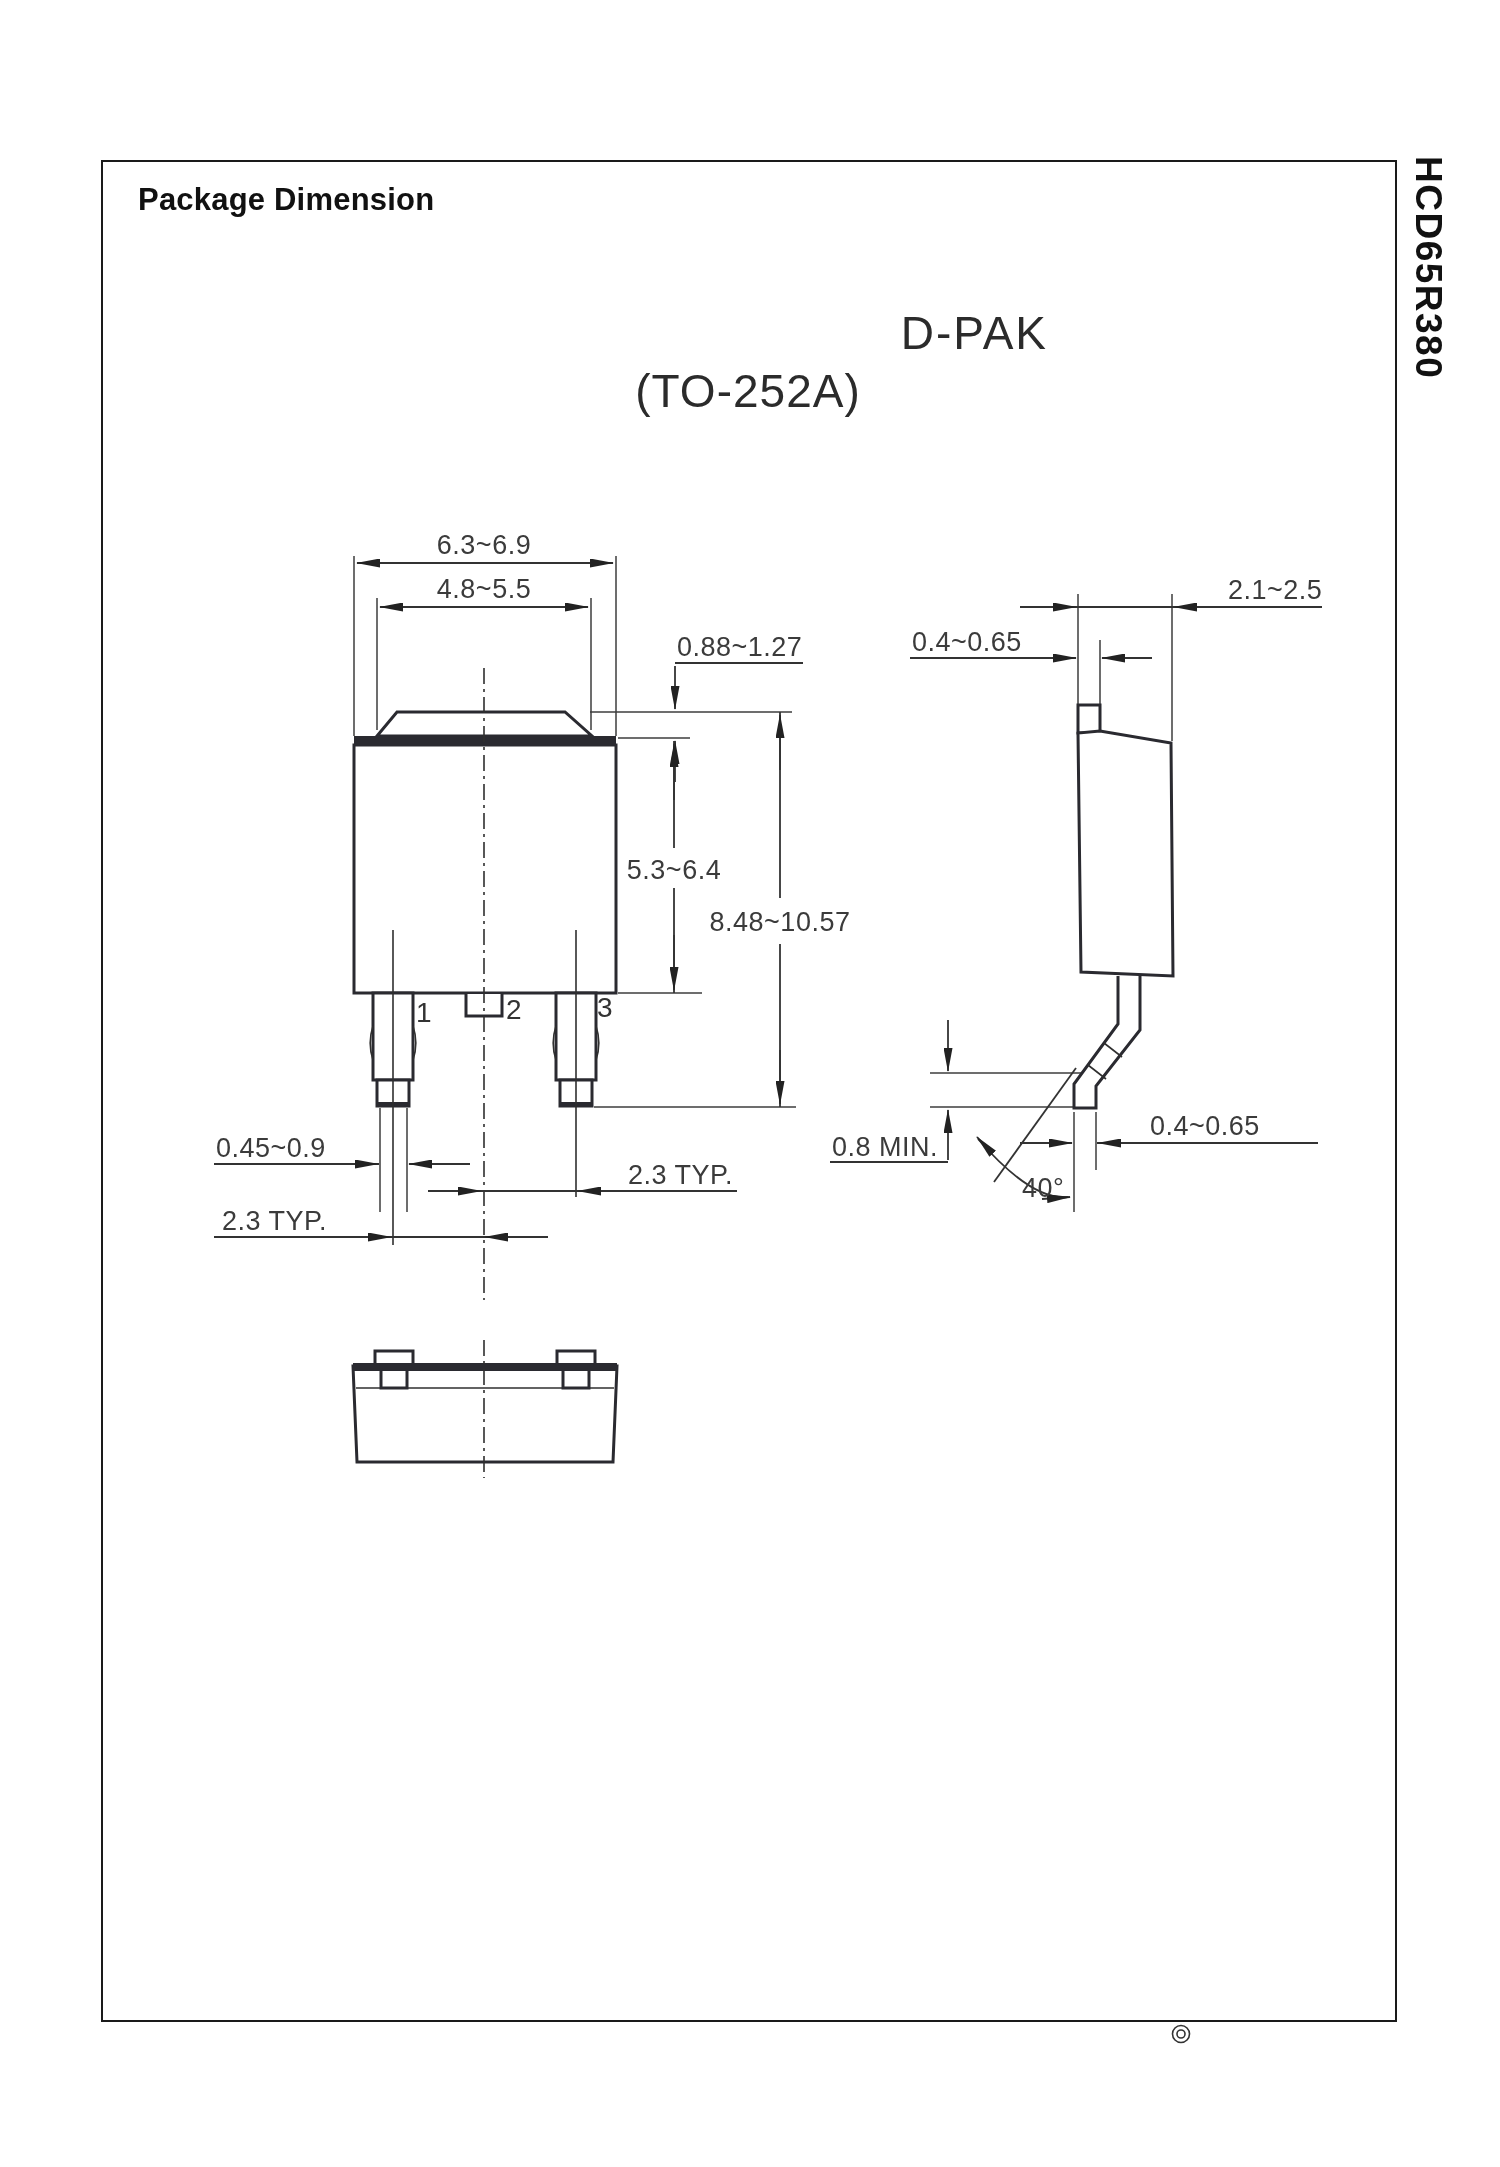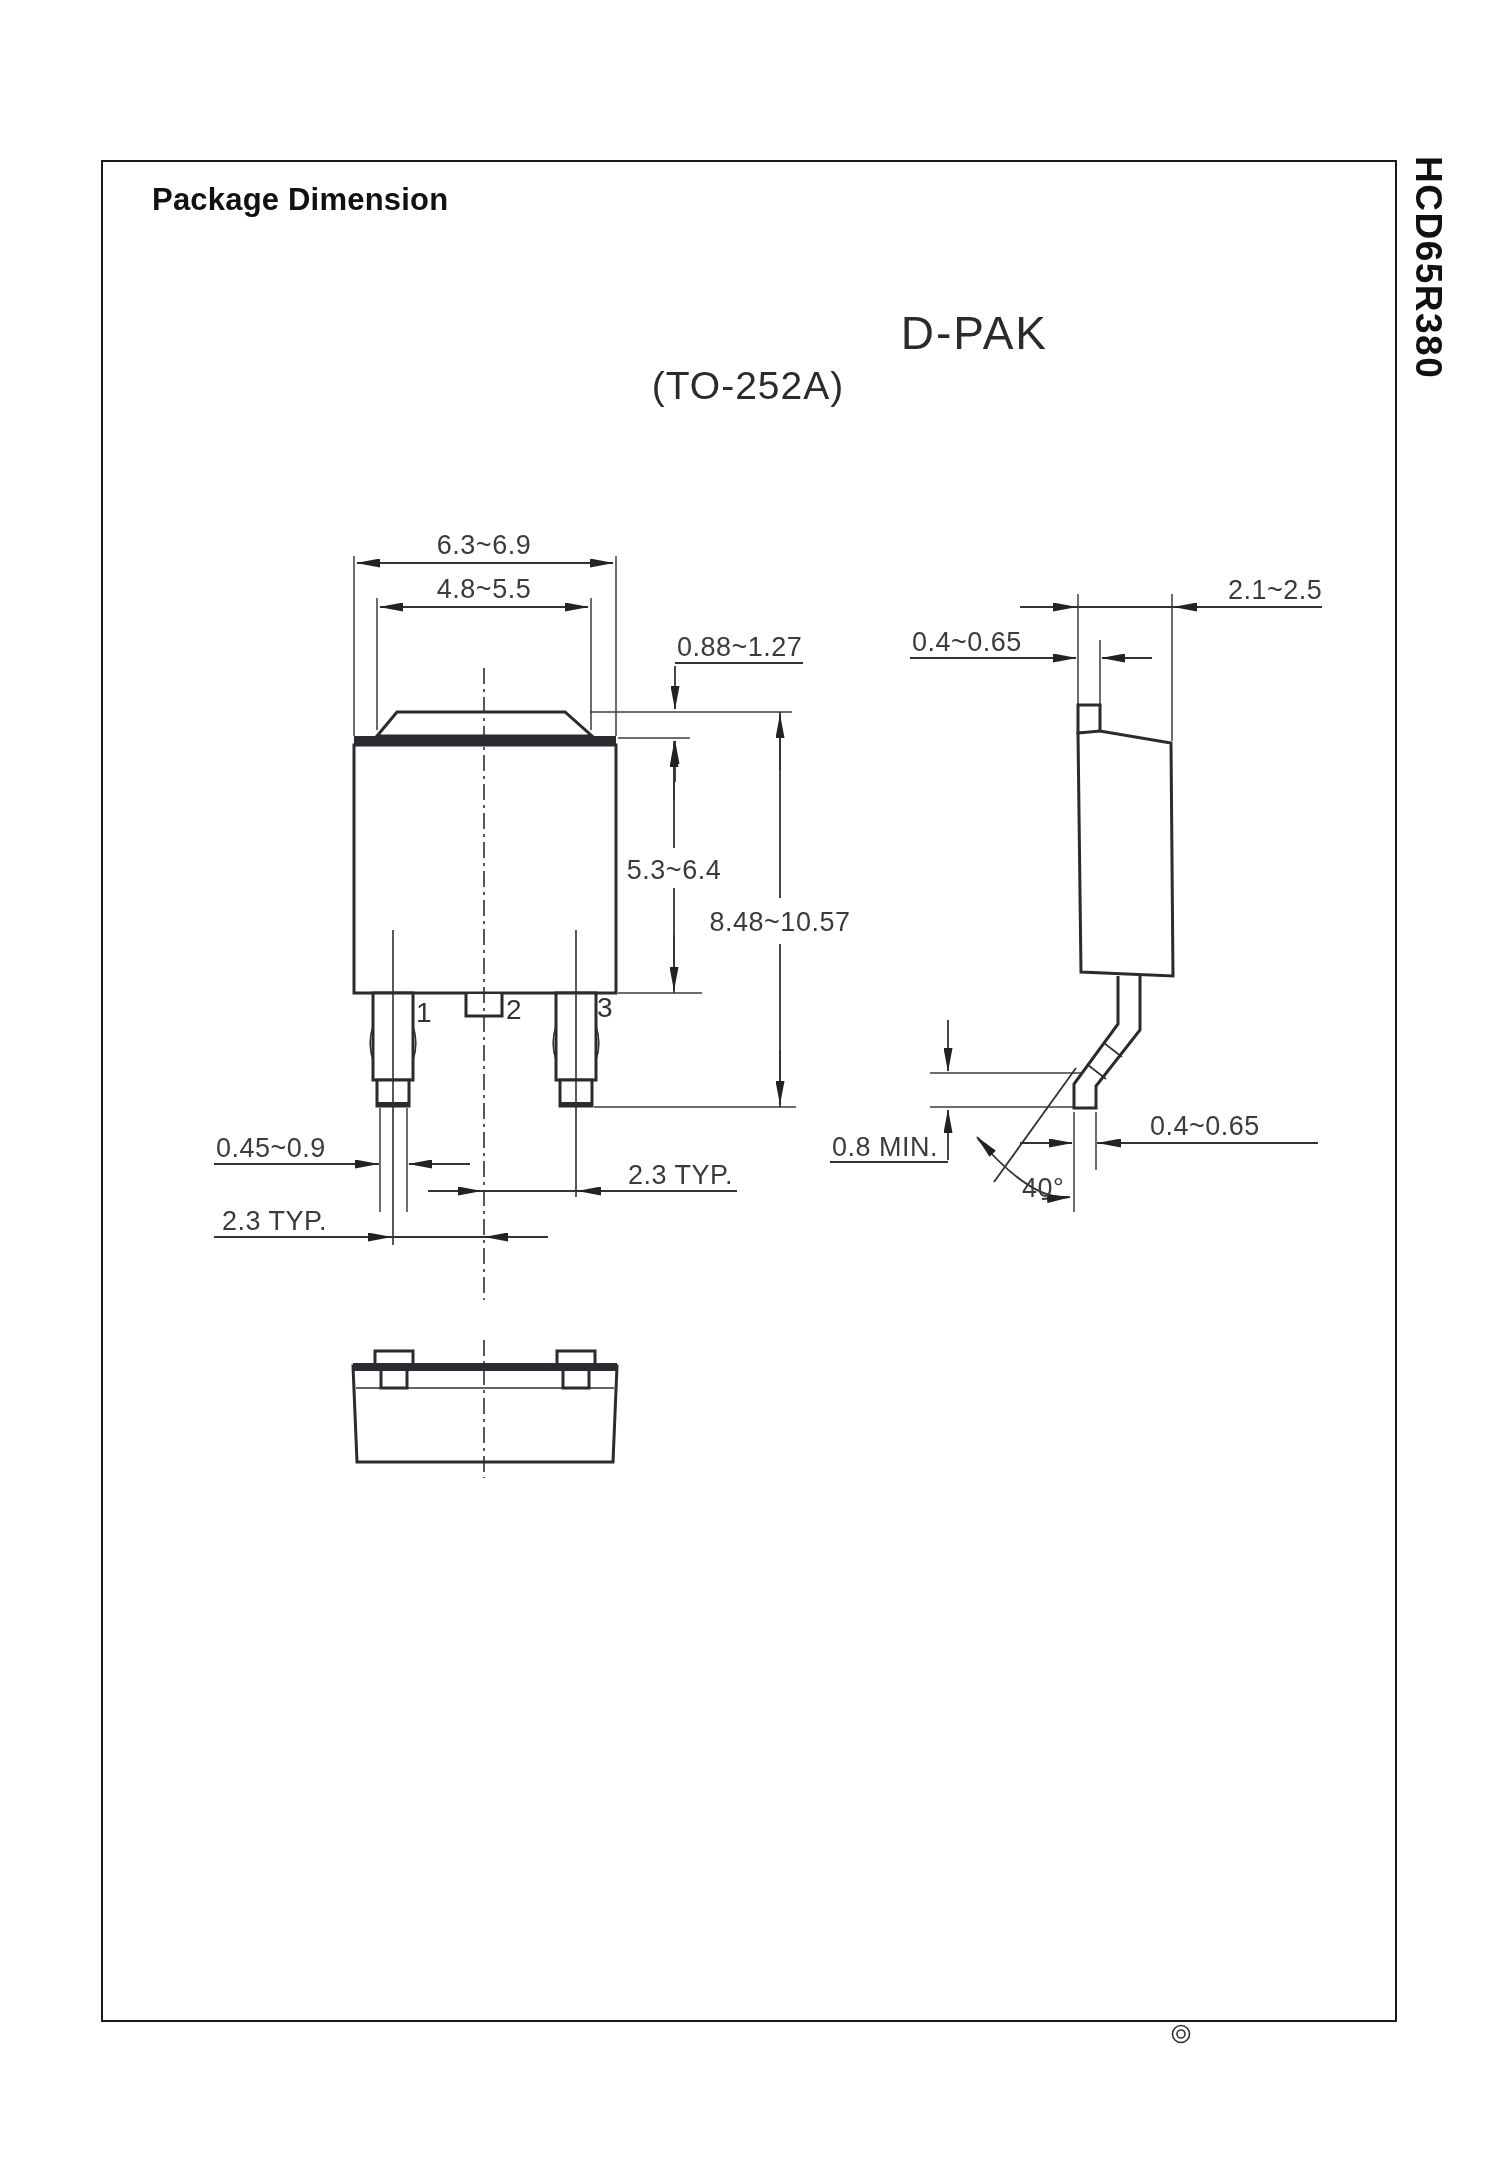--- a/index.html
+++ b/index.html
@@ -1,21 +1,21 @@
 <!DOCTYPE html>
 <html><head>
 <meta charset="utf-8">
 <style>
   html,body{margin:0;padding:0;background:#ffffff;}
   body{width:1500px;height:2167px;position:relative;font-family:"Liberation Sans",sans-serif;}
   .page-frame{position:absolute;left:101px;top:160px;width:1292px;height:1858px;border:2px solid #1a1a1a;}
-  .doc-title{position:absolute;left:152px;top:182px;font-size:31px;font-weight:bold;color:#111;letter-spacing:0.2px;}
+  .doc-title{position:absolute;left:138px;top:182px;font-size:31px;font-weight:bold;color:#111;letter-spacing:0.2px;}
   .part-no{position:absolute;left:1449px;top:156px;transform:rotate(90deg);transform-origin:0 0;font-size:37px;font-weight:bold;color:#111;letter-spacing:1.5px;white-space:nowrap;}
   .pkg-name{position:absolute;left:448px;top:306px;width:600px;text-align:right;font-size:46px;color:#2b2b2b;letter-spacing:2px;}
-  .pkg-code{position:absolute;left:448px;top:364px;width:600px;text-align:center;font-size:39px;color:#2b2b2b;letter-spacing:1px;}
+  .pkg-code{position:absolute;left:448px;top:364px;width:600px;text-align:center;font-size:46px;color:#2b2b2b;letter-spacing:1px;}
   svg{position:absolute;left:0;top:0;}
   svg text{font-family:"Liberation Sans",sans-serif;font-size:27px;fill:#3b3b3b;letter-spacing:0.5px;}
   svg text.pin{font-size:28px;fill:#333;}
   .outline{stroke:#2a2a30;stroke-width:3;fill:#ffffff;}
   .outline-nf{stroke:#2a2a30;stroke-width:3;fill:none;}
   .dim{stroke:#333;stroke-width:1.8;fill:none;}
   .ext{stroke:#3c3c3c;stroke-width:1.5;fill:none;}
   .cl{stroke:#2f2f2f;stroke-width:1.6;fill:none;}
   .thin{stroke:#2f2f2f;stroke-width:1.6;fill:none;}
 </style>

